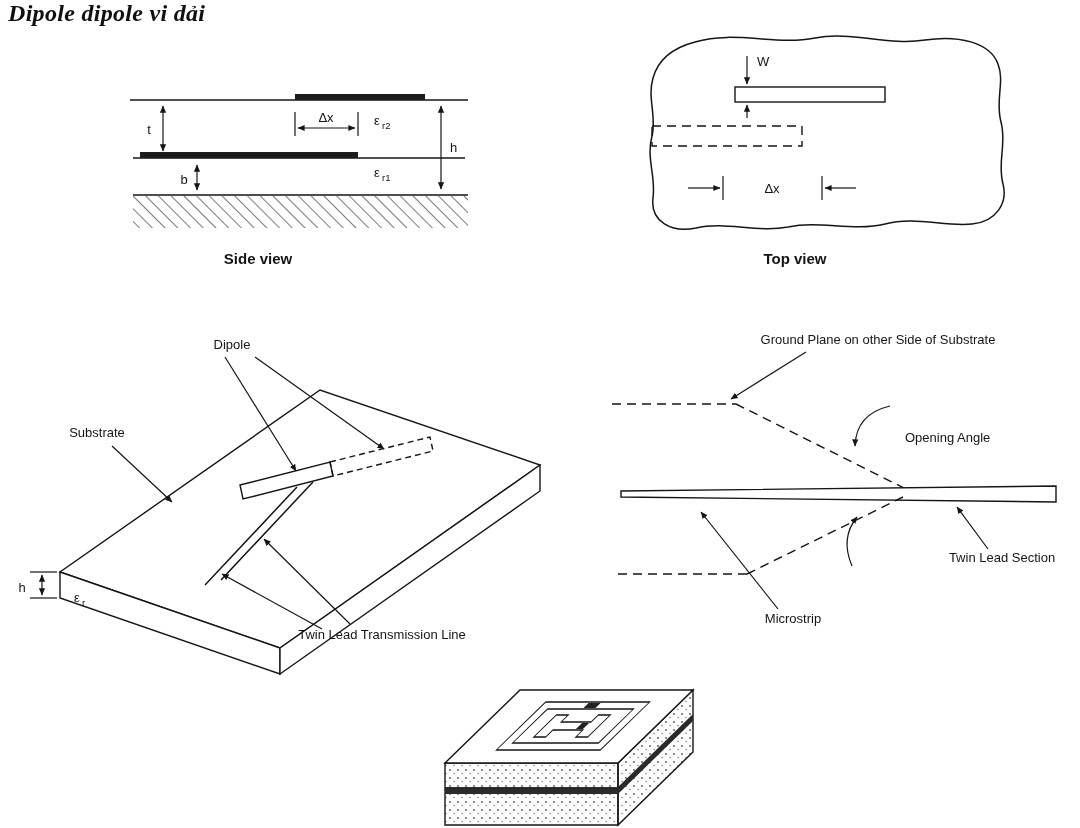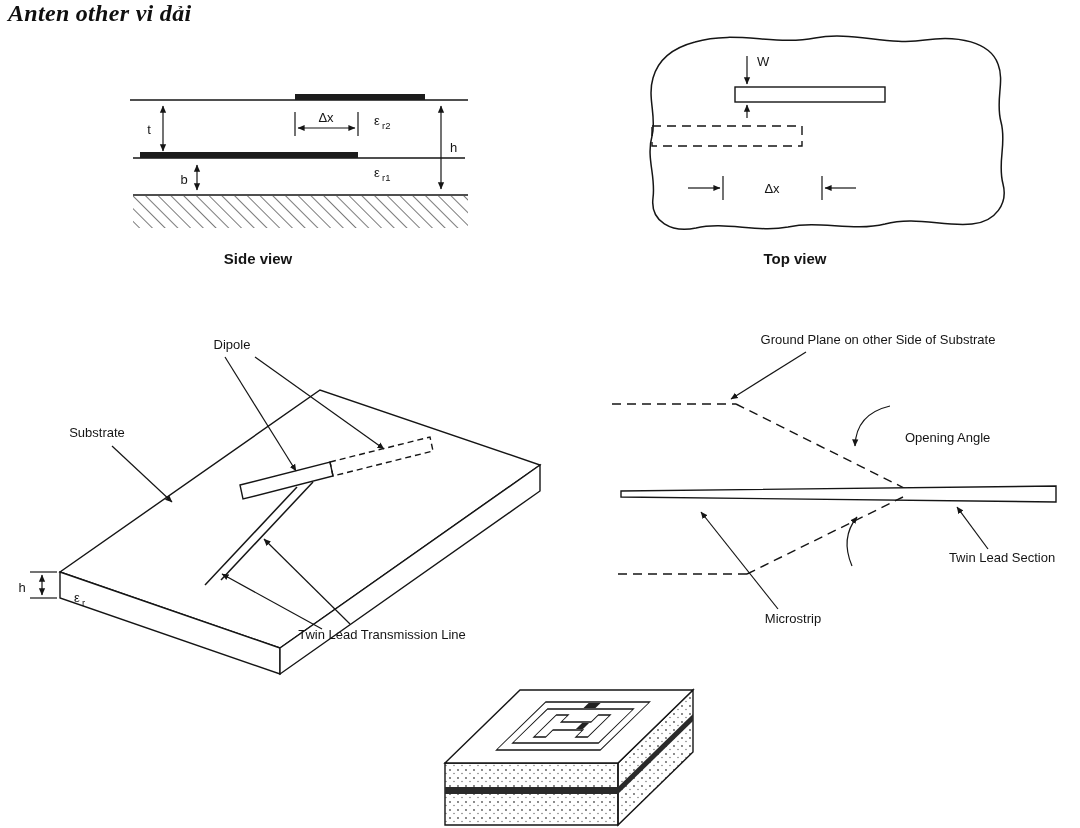--- a/index.html
+++ b/index.html
@@ -16,21 +16,21 @@
   .lnthin{stroke:#151515;stroke-width:1.2;fill:none;}
   .face{stroke:#151515;stroke-width:1.4;fill:#ffffff;}
   .cond{fill:#1c1c1c;stroke:none;}
   .dash{stroke:#151515;stroke-width:1.4;fill:none;stroke-dasharray:9 6;}
   .dashsm{stroke:#151515;stroke-width:1.4;fill:none;stroke-dasharray:6 4;}
 </style>
 </head>
 <body>
 
 <div class="page">
-  <h1 class="title">Anten other vi dải</h1>
+  <h1 class="title">Dipole dipole vi dải</h1>
 
   <svg width="1080" height="828" viewBox="0 0 1080 828">
     <defs>
       <marker id="arr" viewBox="0 0 10 10" refX="8.5" refY="5" markerWidth="6.5" markerHeight="6.5" orient="auto-start-reverse">
         <path d="M0,1 L9,5 L0,9 z" fill="#151515"></path>
       </marker>
       <pattern id="hatch" width="9" height="9" patternUnits="userSpaceOnUse" patternTransform="rotate(-45)">
         <line x1="0" y1="0" x2="0" y2="9" stroke="#333" stroke-width="1.3"></line>
       </pattern>
       <pattern id="dots" width="8" height="8" patternUnits="userSpaceOnUse">

